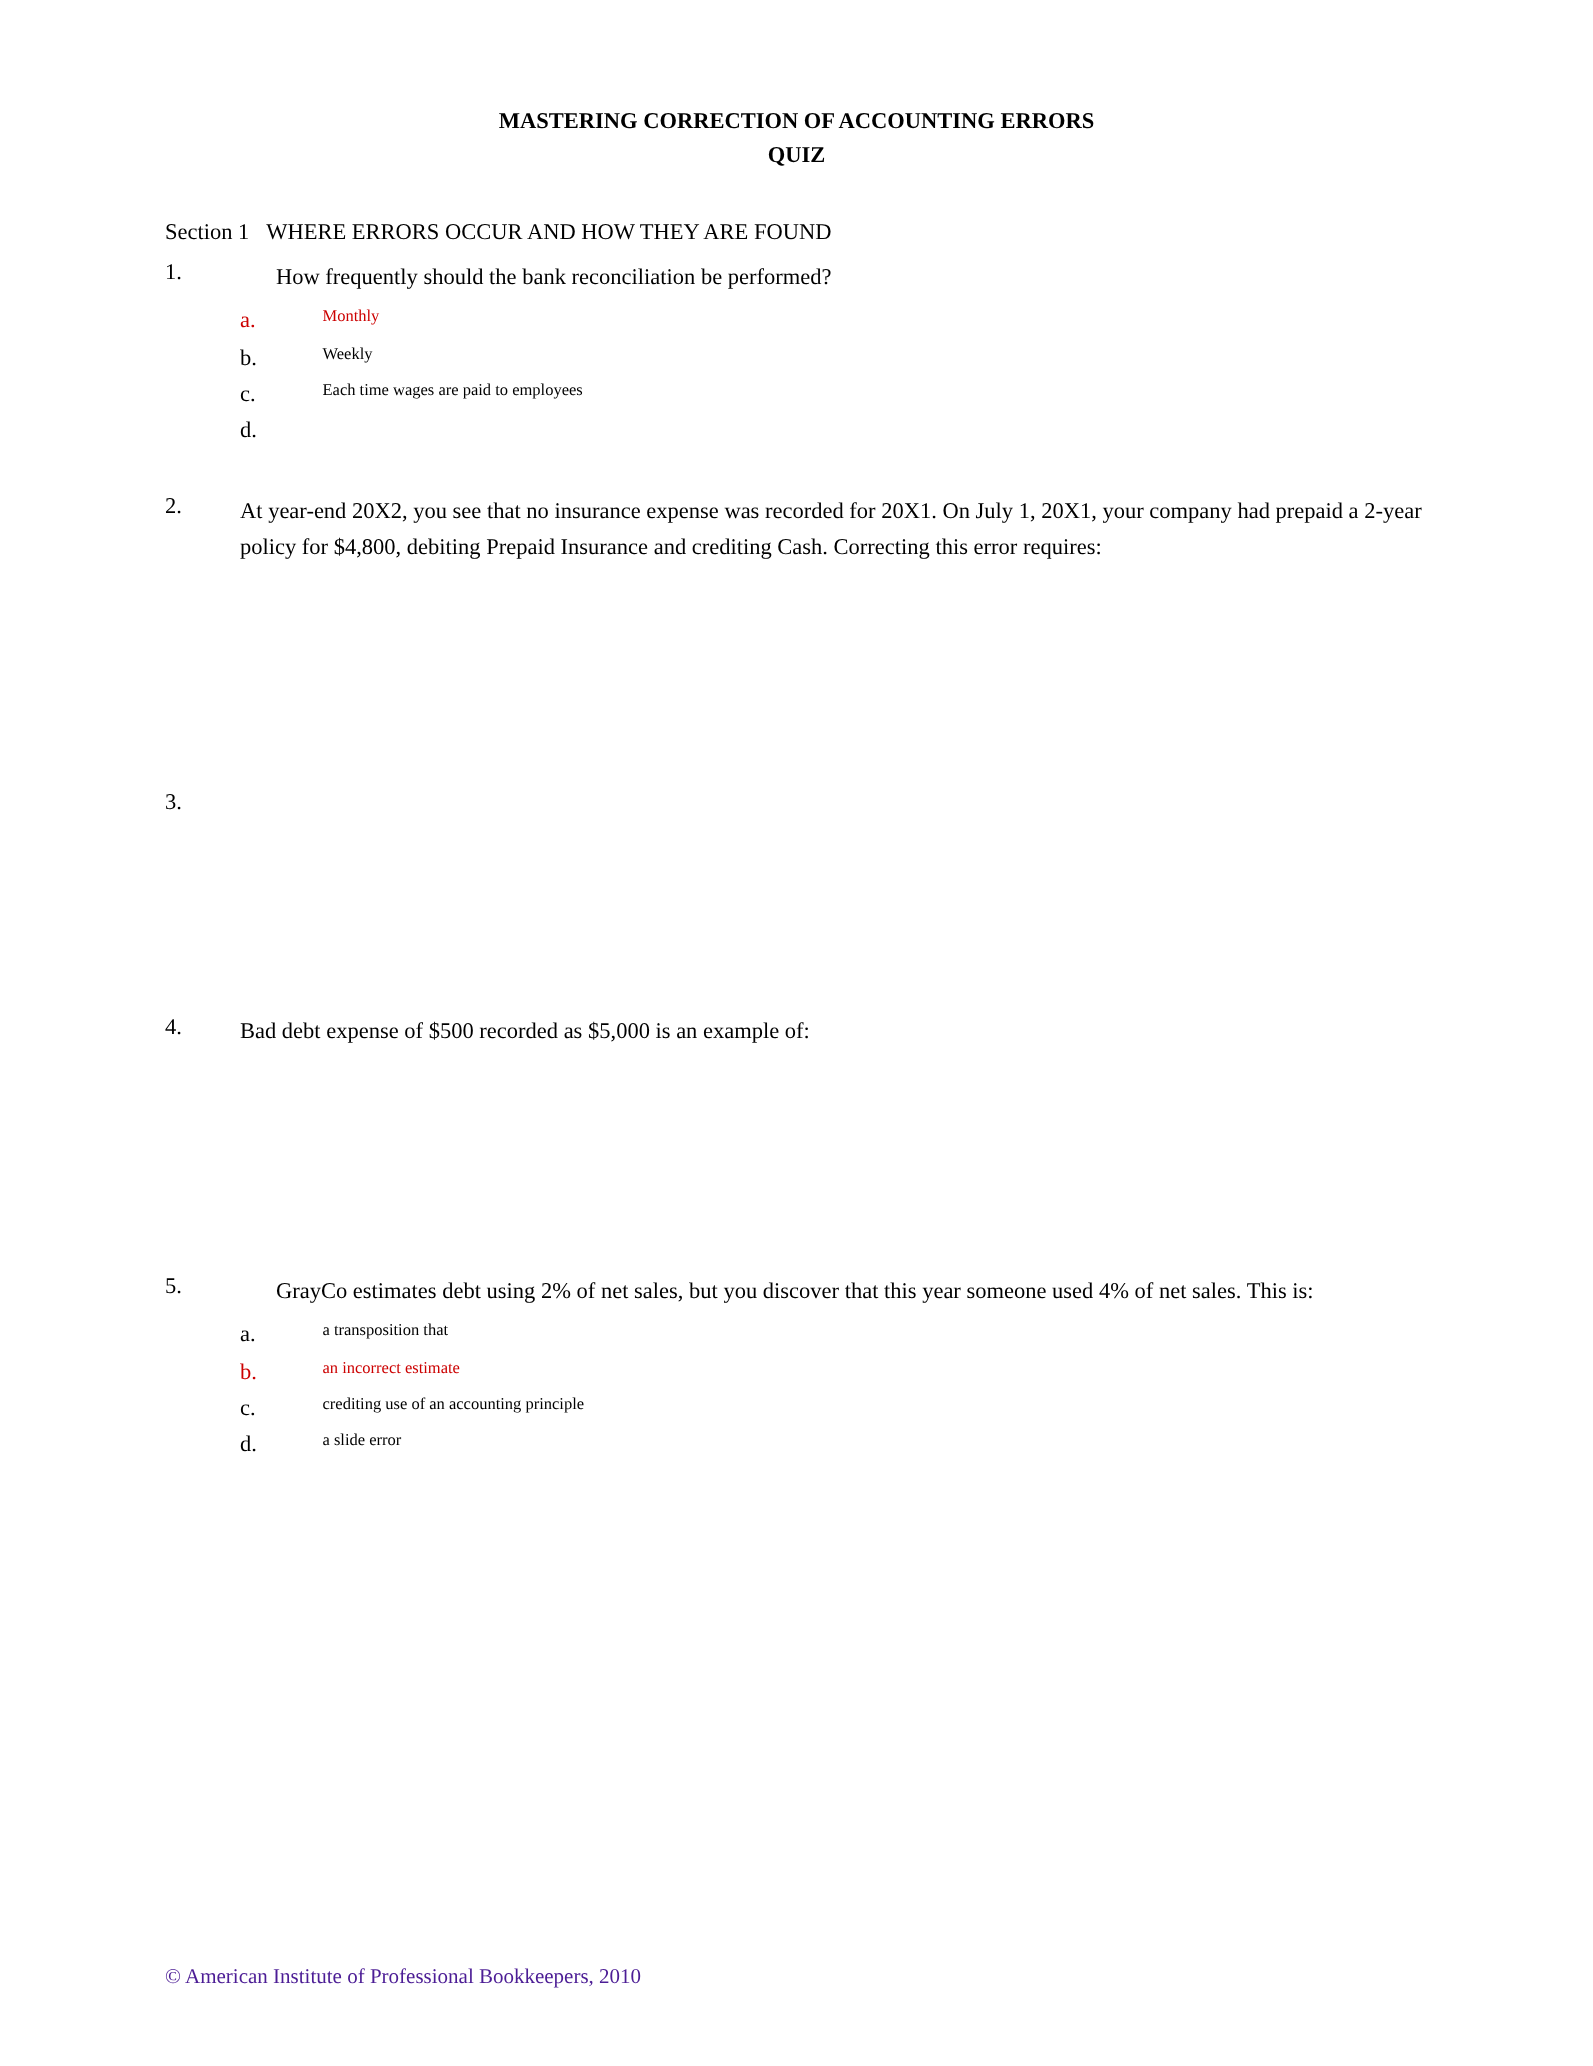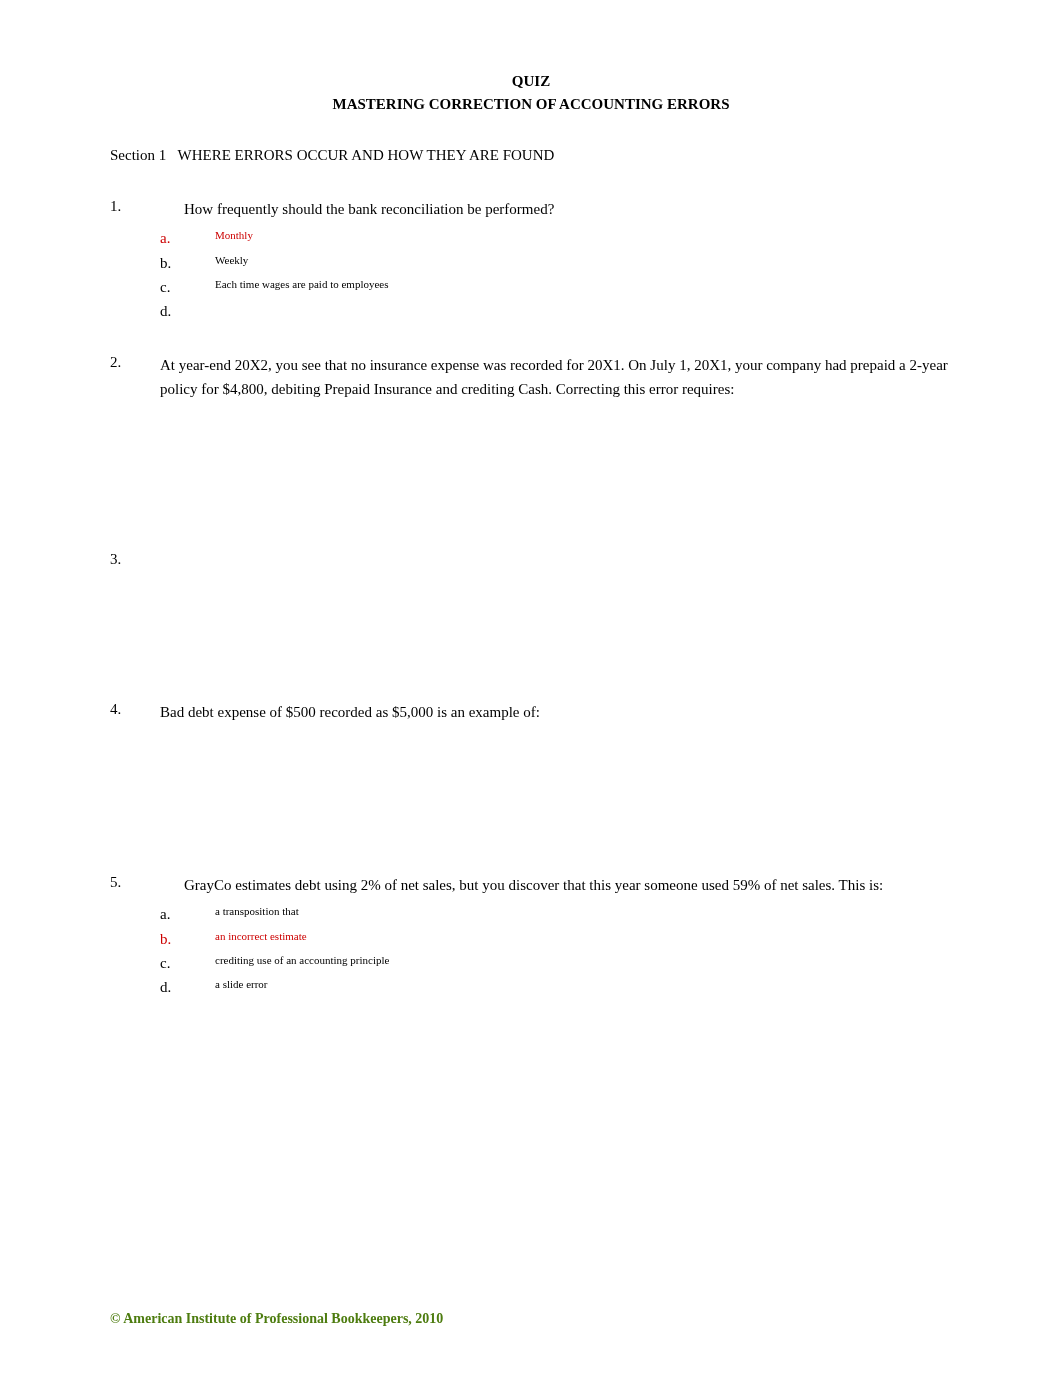--- a/index.html
+++ b/index.html
@@ -30,21 +30,21 @@
       text-align: center;
       margin-bottom: 32px;
       font-size: 15px;
       font-weight: bold;
       line-height: 1.5;
     }
 
     .section-heading {
       font-size: 15px;
       font-weight: normal;
-      margin-bottom: 34px;
+      margin-bottom: 10px;
       display: flex;
       align-items: baseline;
       gap: 8px;
     }
 
     .section-heading .section-label {
       font-weight: normal;
       white-space: nowrap;
     }
 
@@ -108,32 +108,31 @@
     .blank-space {
       height: 120px;
     }
 
     .footer {
       position: absolute;
       bottom: 50px;
       left: 110px;
       right: 96px;
       font-size: 14px;
-      color: #4d7c0f;
-      font-weight: bold;
+      color: #4c1d95;
     }
   </style>
 </head>
 <body>
 
 <div class="page">
 
   <div class="page-title">
+    <div>MASTERING CORRECTION OF ACCOUNTING ERRORS</div>
     <div>QUIZ</div>
-    <div>MASTERING CORRECTION OF ACCOUNTING ERRORS</div>
   </div>
 
   <div class="section-heading">
     <span class="section-label">
       <span>Section 1</span>&nbsp;&nbsp;&nbsp;<span>WHERE ERRORS OCCUR AND HOW THEY ARE FOUND</span>
     </span>
   </div>
 
   <div class="question-block">
     <div class="question-number">1.</div>
@@ -178,21 +177,21 @@
     <div class="question-number">4.</div>
     <div class="question-content">
       <div class="question-body">Bad debt expense of $500 recorded as $5,000 is an example of:</div>
       <div class="blank-space"></div>
     </div>
   </div>
 
   <div class="question-block">
     <div class="question-number">5.</div>
     <div class="question-content">
-      <div class="question-text">GrayCo estimates debt using 2% of net sales, but you discover that this year someone used 59% of net sales. This is:</div>
+      <div class="question-text">GrayCo estimates debt using 2% of net sales, but you discover that this year someone used 4% of net sales. This is:</div>
       <ul class="answer-list">
         <li>
           <span class="answer-letter">a.</span>
           <span class="answer-text">a transposition that</span>
         </li>
         <li>
           <span class="answer-letter correct-answer">b.</span>
           <span class="answer-text correct-answer">an incorrect estimate</span>
         </li>
         <li>

